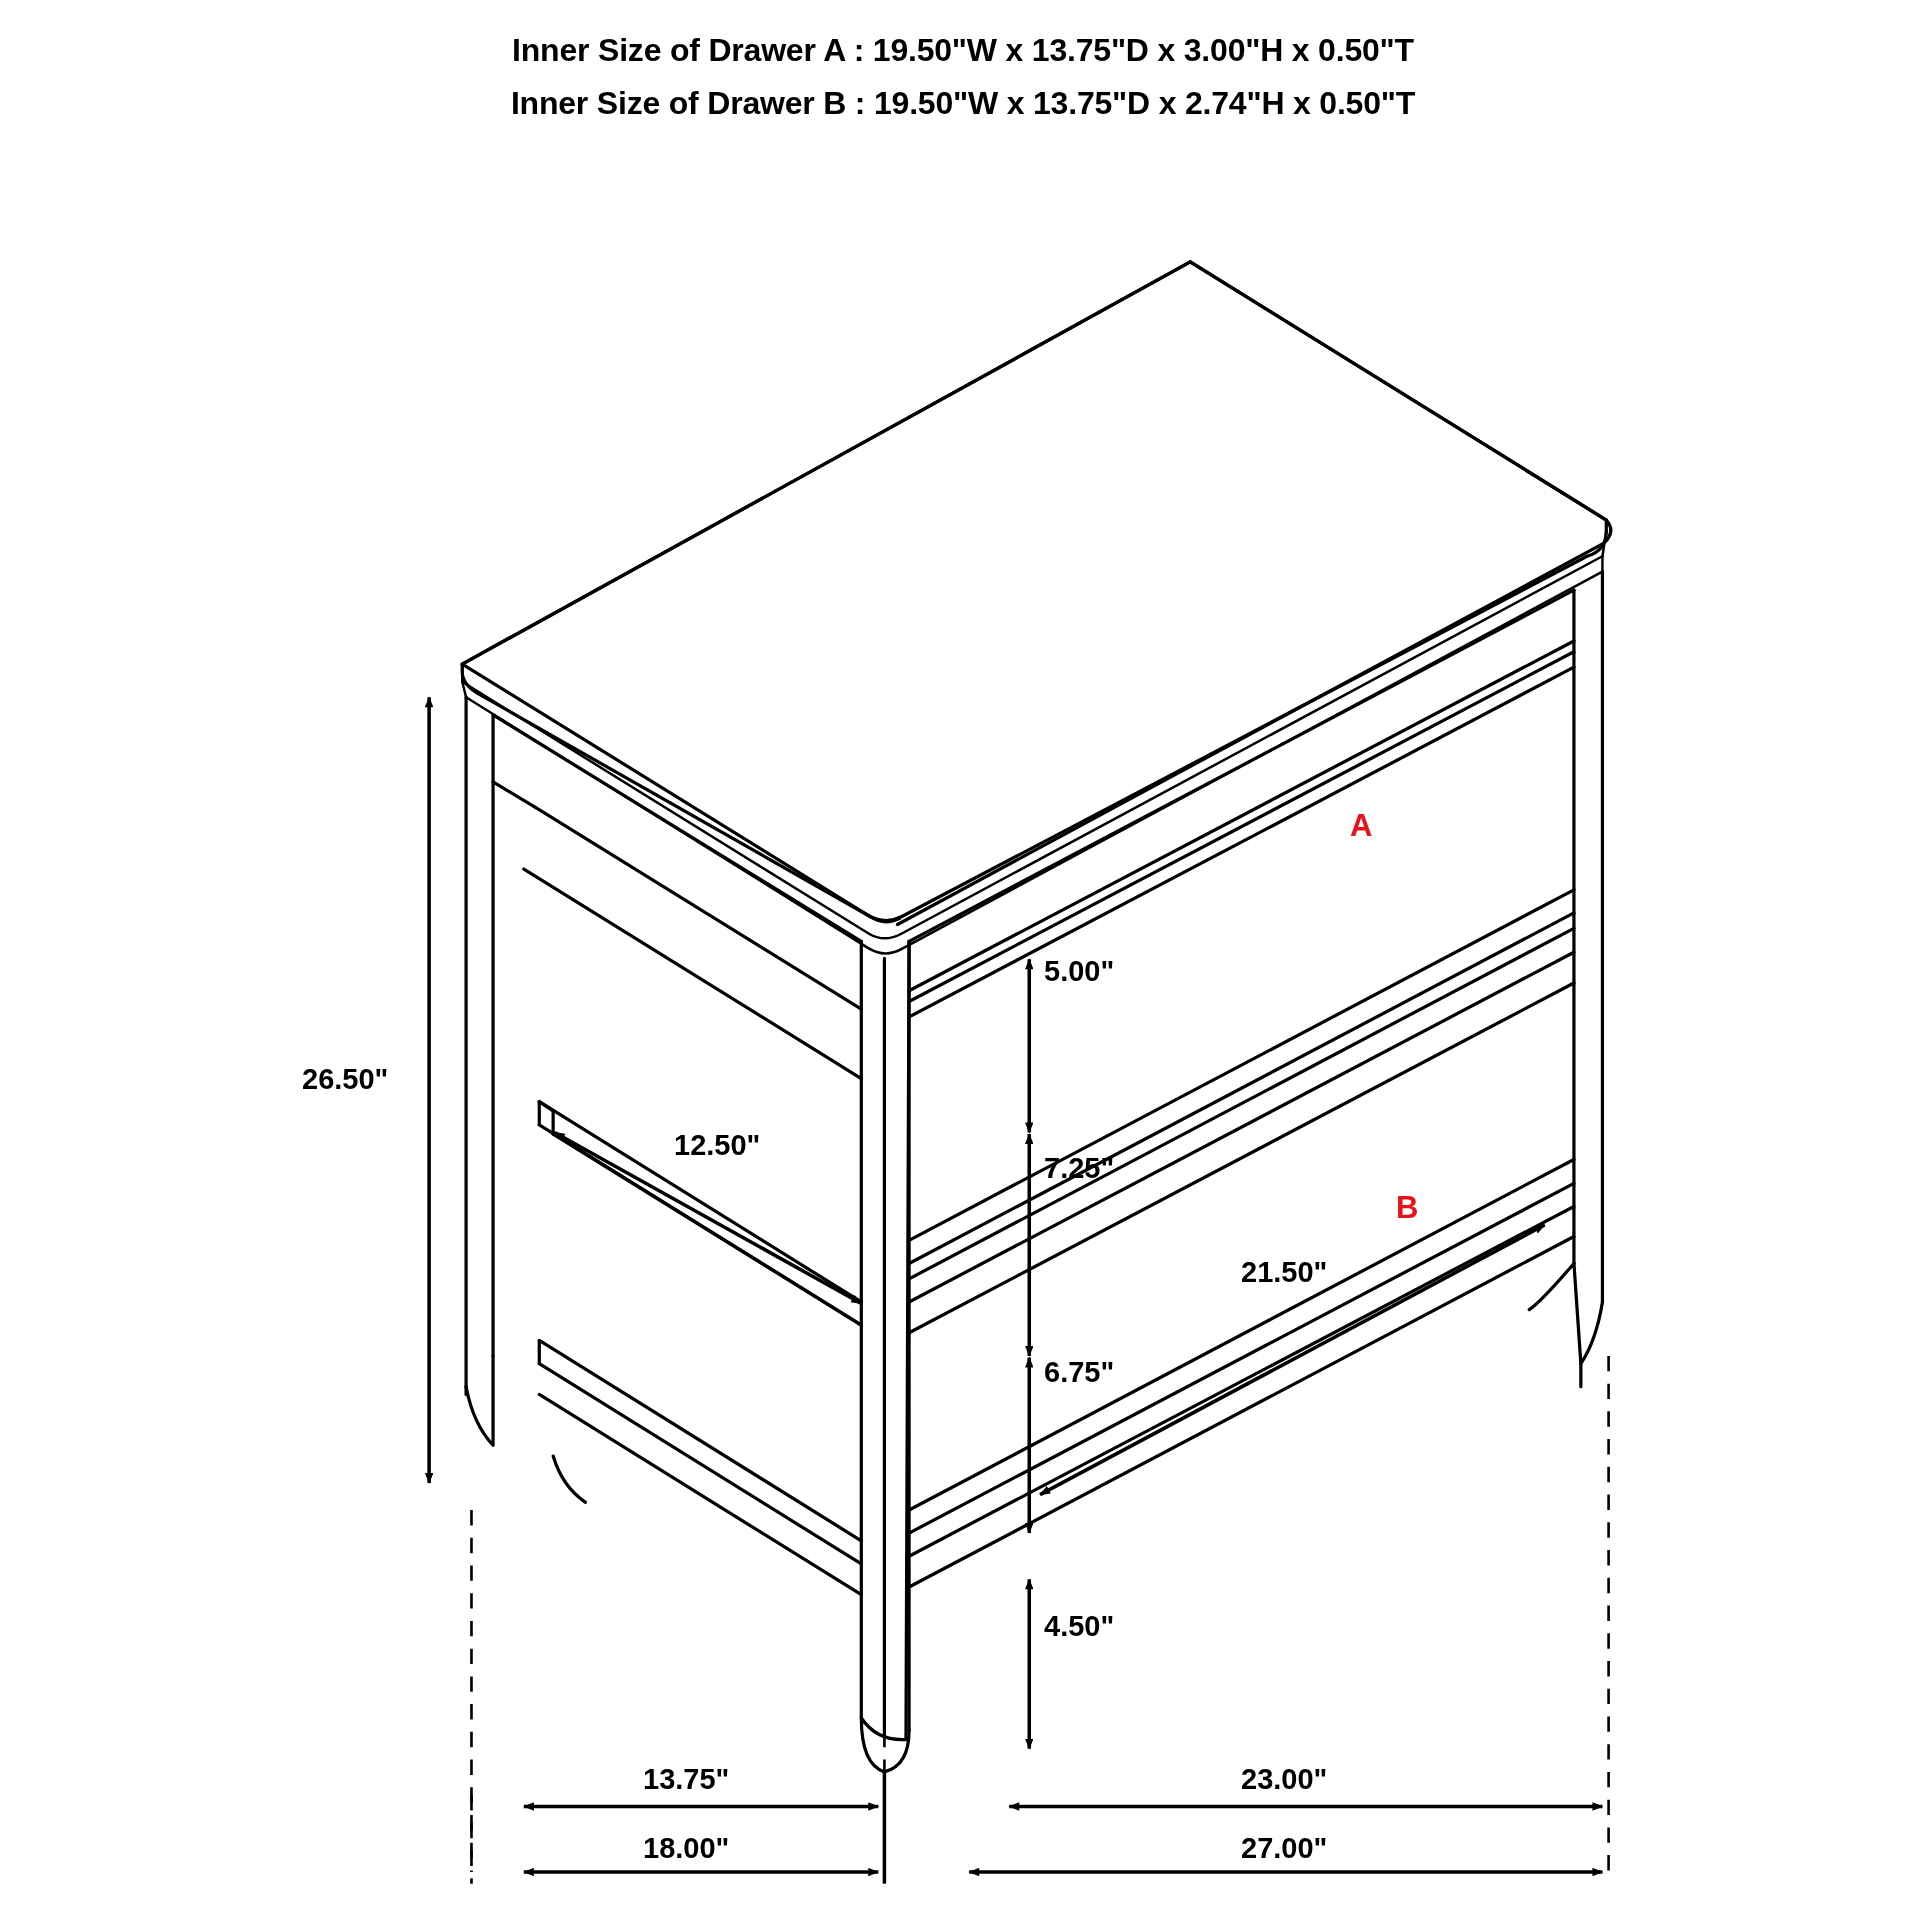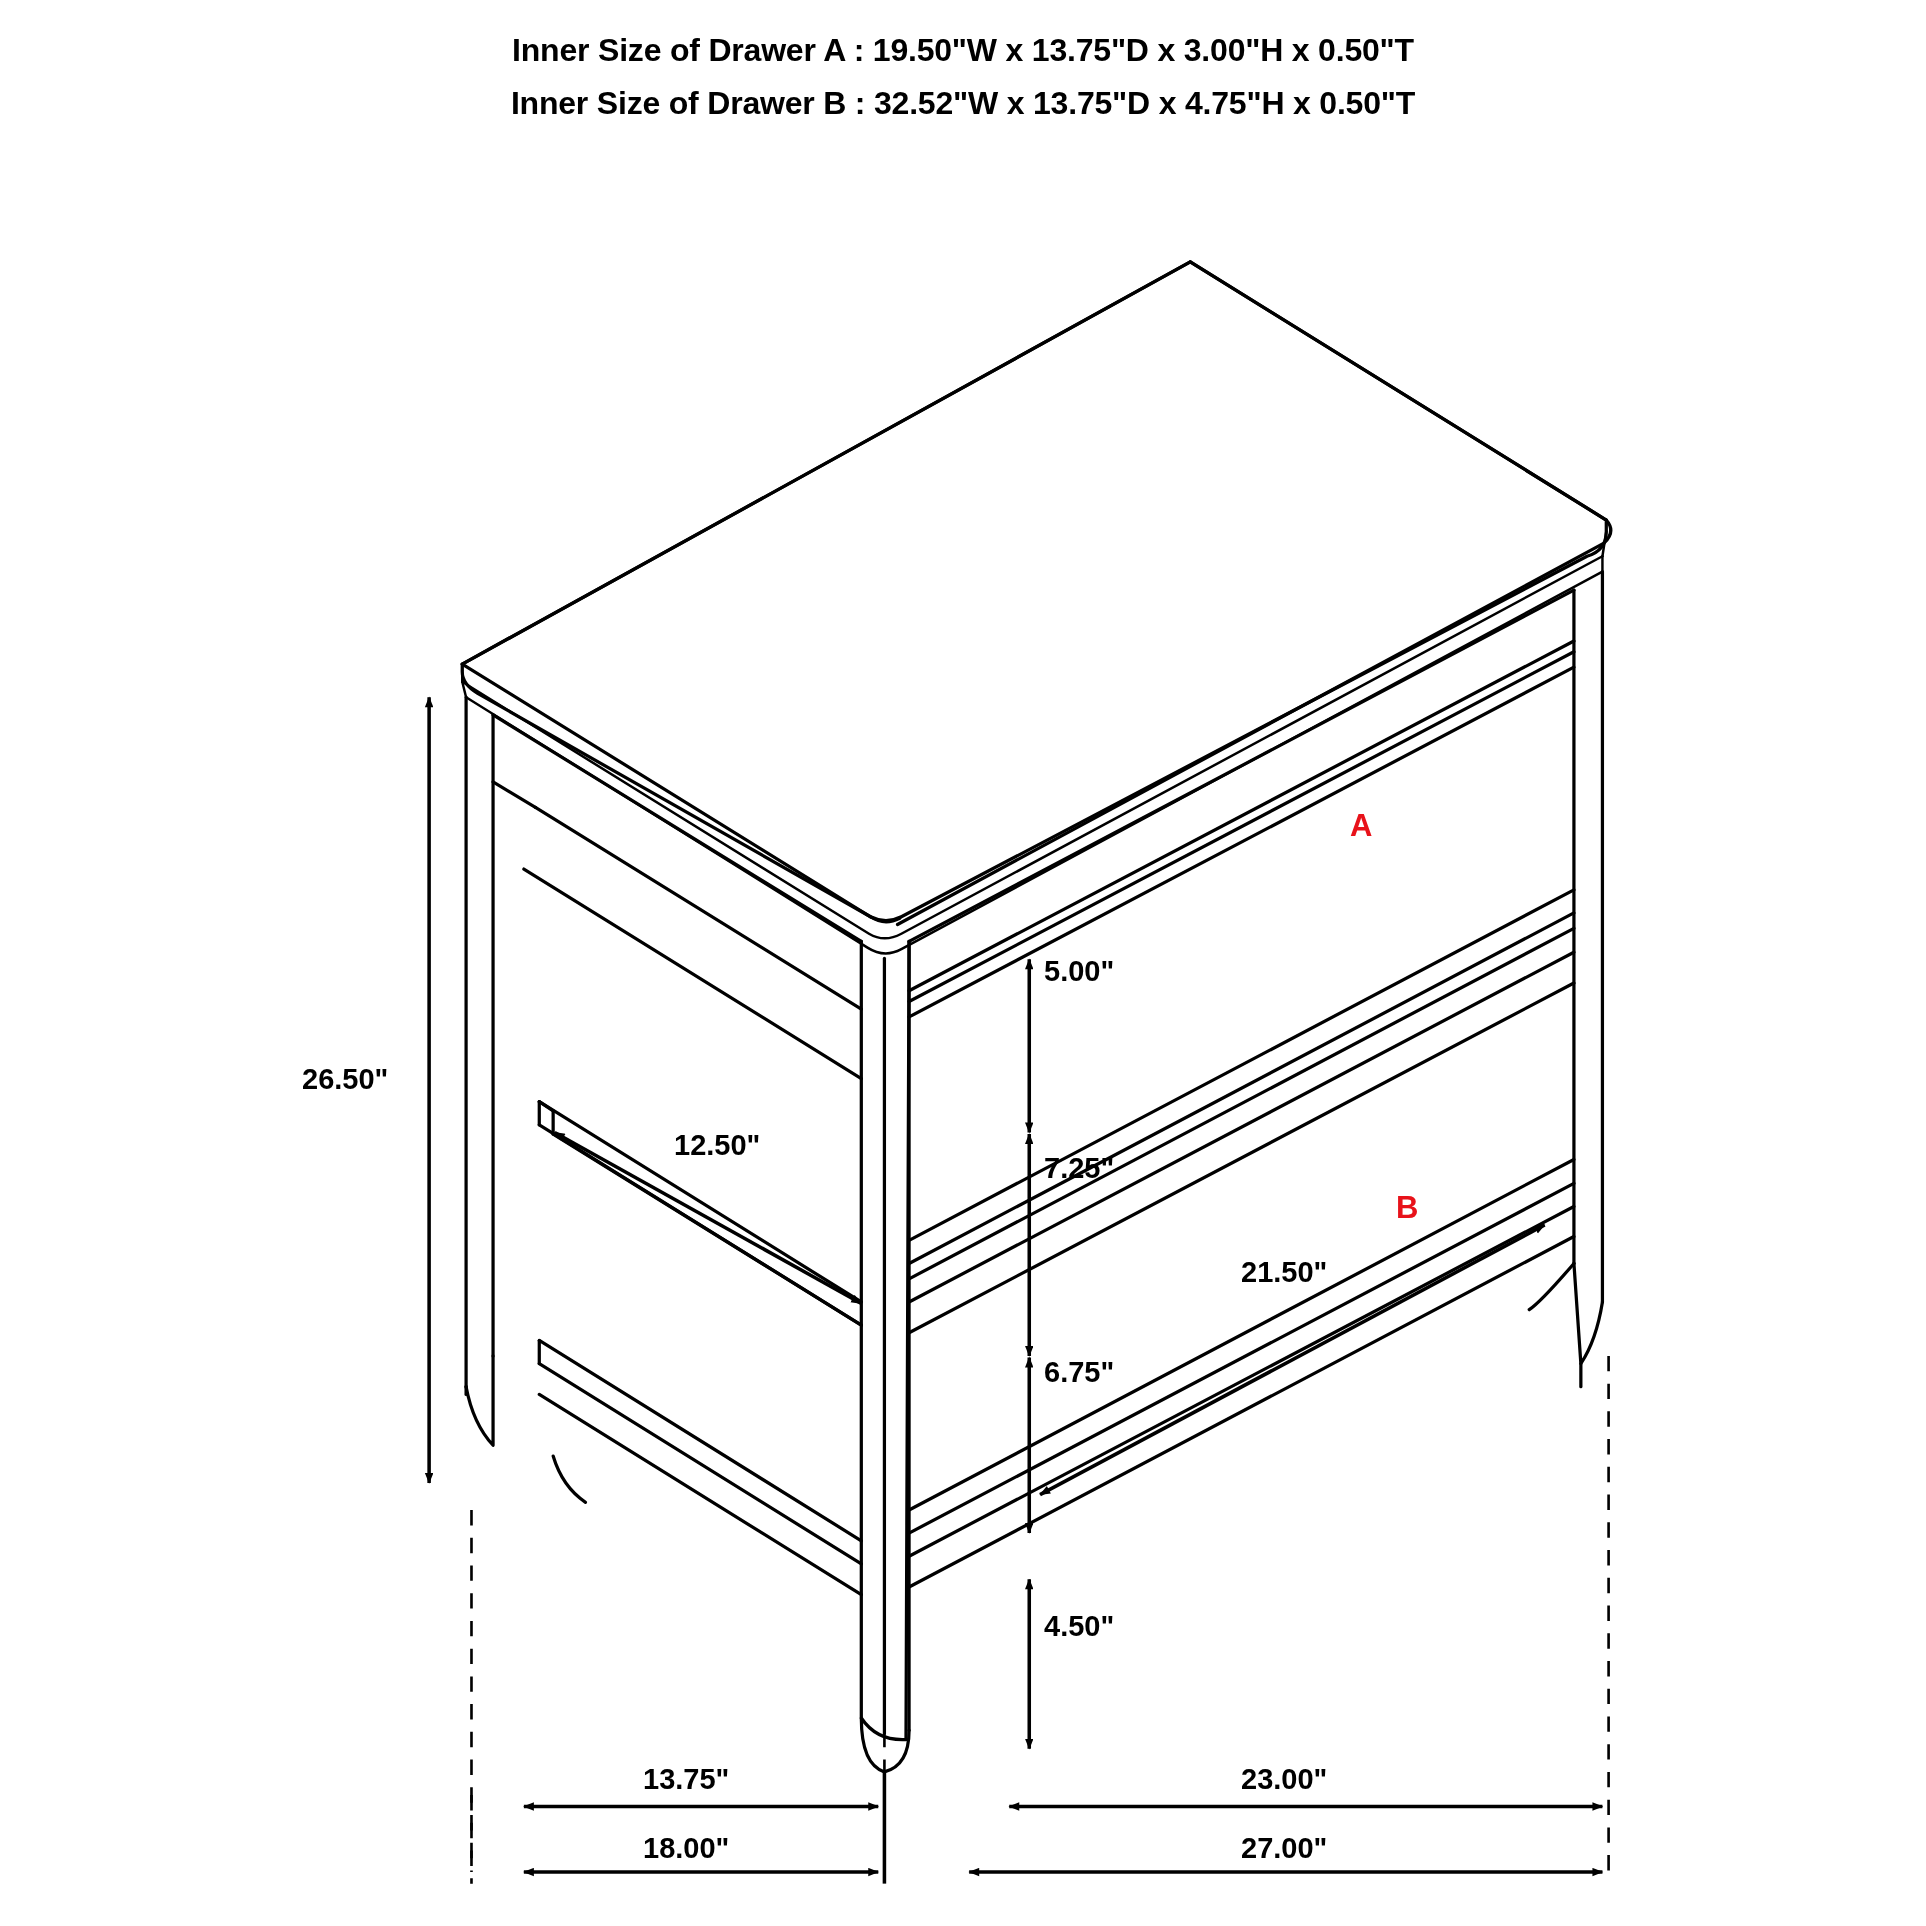--- a/index.html
+++ b/index.html
@@ -58,21 +58,21 @@
   .face { fill: #ffffff; stroke: #000; stroke-width: 4.2; stroke-linejoin: round; }
   .dashed { fill: none; stroke: #000; stroke-width: 3.4; stroke-dasharray: 20 16; }
   .dim { fill: none; stroke: #000; stroke-width: 4.6; }
 </style>
 </head>
 <body>
 
 <div id="stage">
 
   <div class="hdr" id="hdr1">Inner Size of Drawer A : 19.50"W x 13.75"D x 3.00"H x 0.50"T</div>
-  <div class="hdr" id="hdr2">Inner Size of Drawer B : 32.52"W x 13.75"D x 4.75"H x 0.50"T</div>
+  <div class="hdr" id="hdr2">Inner Size of Drawer B : 19.50"W x 13.75"D x 2.74"H x 0.50"T</div>
 
   <svg class="draw" viewBox="0 0 2500 2500">
     <defs>
       <marker id="ah" markerWidth="16" markerHeight="16" refX="13" refY="5.5" orient="auto" markerUnits="userSpaceOnUse">
         <path d="M0,0 L14,5.5 L0,11 z" fill="#000"></path>
       </marker>
       <marker id="ahs" markerWidth="16" markerHeight="16" refX="1" refY="5.5" orient="auto" markerUnits="userSpaceOnUse">
         <path d="M14,0 L0,5.5 L14,11 z" fill="#000"></path>
       </marker>
     </defs>

